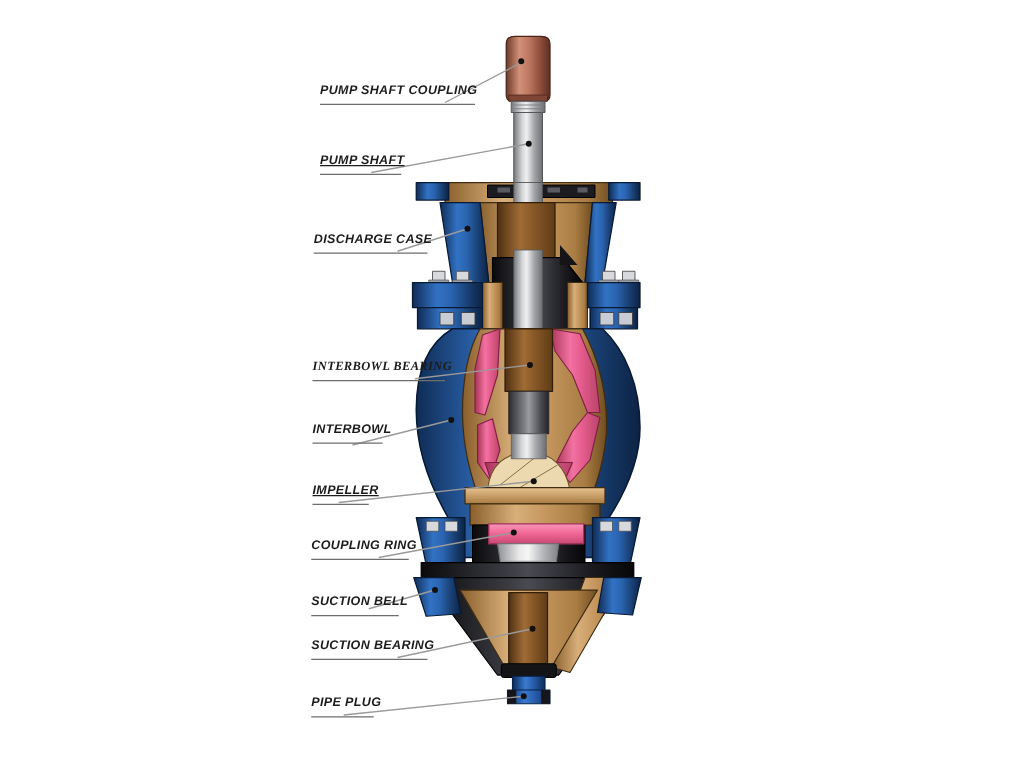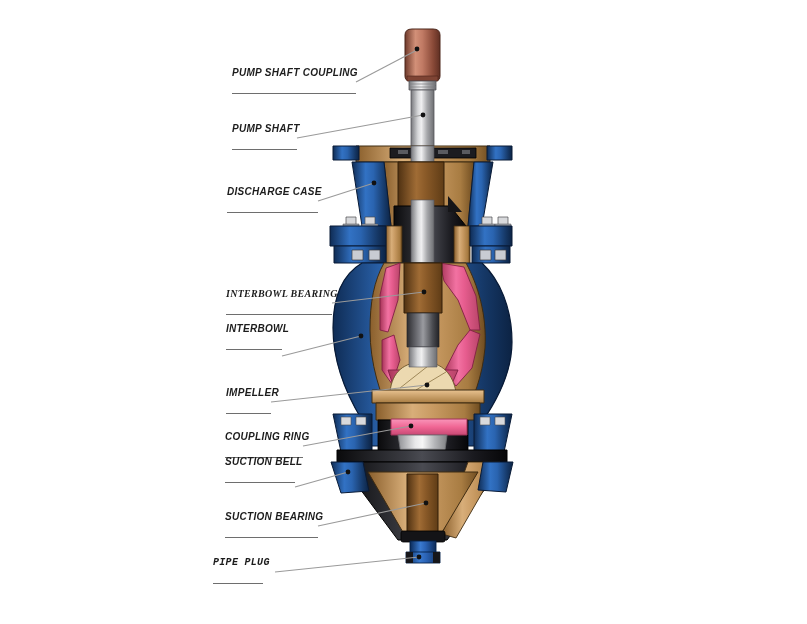--- a/index.html
+++ b/index.html
@@ -7,23 +7,24 @@
     position:relative;width:807px;height:624px;background:#ffffff;overflow:hidden;
     font-family:"Liberation Sans",sans-serif;
   }
   #drawing{position:absolute;left:0;top:0;}
   .lbl{
     position:absolute;
     font:italic 700 10px "Liberation Sans",sans-serif;
     letter-spacing:.3px;
     color:#1c1c1c;
     line-height:12px;
-    padding-bottom:14px;
+    padding-bottom:4px;
     border-bottom:1.4px solid #6e6e6e;
     white-space:nowrap;
+    margin-left:24px;
   }
 </style>
 </head>
 <body>
 
 <div id="canvas">
 
   <svg id="drawing" width="807" height="624" viewBox="0 0 807 624">
     <defs>
       <linearGradient id="gCopper" x1="0" y1="0" x2="1" y2="0">
@@ -273,22 +274,22 @@
           <circle cx="426" cy="503" r="2.4" stroke="none"></circle>
         </g>
       <g>          
           <line x1="275" y1="572" x2="419" y2="557"></line>
           <circle cx="419" cy="557" r="2.4" stroke="none"></circle>
         </g>
     </g>
   </svg>
 
   <div class="lbl" style="left:232px;top:67px;width:124px;">PUMP SHAFT COUPLING</div>
-  <div class="lbl" style="left:232px;top:123px;width:65px;">PUMP SHAFT</div>
+  <div class="lbl" style="left:232px;top:123px;width:65px;text-decoration:underline;">PUMP SHAFT</div>
   <div class="lbl" style="left:227px;top:186px;width:91px;font-style:italic;">DISCHARGE CASE</div>
   <div class="lbl" style="left:226px;top:288px;width:106px;font-family:Liberation Serif, serif;">INTERBOWL BEARING</div>
-  <div class="lbl" style="left:226px;top:323px;width:56px;">INTERBOWL</div>
-  <div class="lbl" style="left:226px;top:387px;width:45px;">IMPELLER</div>
+  <div class="lbl" style="left:226px;top:338px;width:56px;">INTERBOWL</div>
+  <div class="lbl" style="left:226px;top:387px;width:45px;text-decoration:underline;">IMPELLER</div>
   <div class="lbl" style="left:225px;top:431px;width:78px;">COUPLING RING</div>
-  <div class="lbl" style="left:225px;top:456px;width:70px;">SUCTION BELL</div>
+  <div class="lbl" style="left:225px;top:476px;width:70px;">SUCTION BELL</div>
   <div class="lbl" style="left:225px;top:511px;width:93px;font-style:italic;">SUCTION BEARING</div>
-  <div class="lbl" style="left:213px;top:557px;width:50px;font-family:Liberation Mono, monospace;">PIPE PLUG</div>
+  <div class="lbl" style="left:225px;top:557px;width:50px;">PIPE PLUG</div>
 </div>
 
 </body></html>

